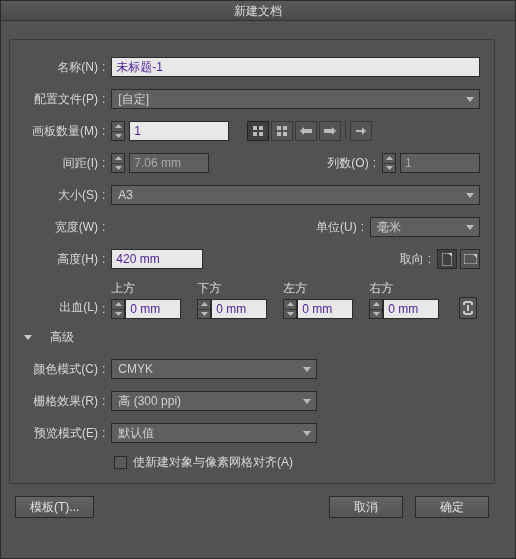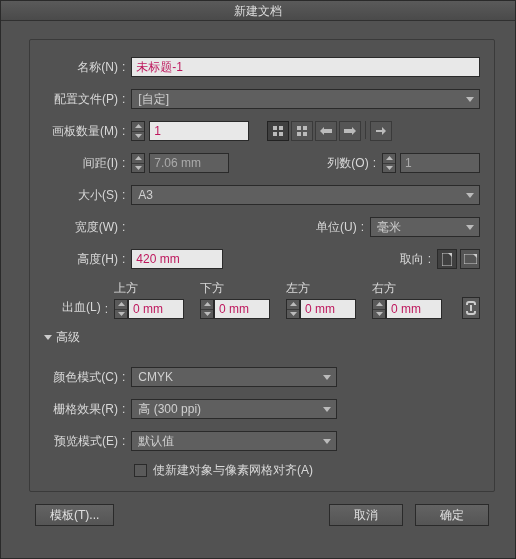--- a/index.html
+++ b/index.html
@@ -1,45 +1,45 @@
 <!DOCTYPE html>
 <html><head>
 <meta charset="utf-8">
 <style>
 * { box-sizing: border-box; margin: 0; padding: 0; font-family: "Microsoft YaHei", SimSun, sans-serif; font-size: 12px; }
 body { background: #1a1a1a; width: 516px; height: 559px; overflow: hidden; }
 .dialog { width: 516px; height: 559px; background: #525252; border: 1px solid #2a2a2a; position: relative; }
 .titlebar { height: 20px; background: linear-gradient(#5a5a5a,#4a4a4a); border-bottom: 1px solid #303030; padding: 2px 6px; color: #ddd; font-size: 12px; text-align: center; }
-.body { padding: 18px 20px 14px 28px; }
+.body { padding: 18px 20px 14px 8px; }
 .panel { border: 1px solid #3a3a3a; border-radius: 2px; padding: 16px 14px 12px 14px; background: #525252; position: relative; margin-bottom: 12px; }
 .row { display: flex; align-items: center; gap: 4px; margin-bottom: 10px; min-height: 22px; }
 .lbl { color: #d8d8d8; font-size: 12px; text-align: right; white-space: nowrap; }
 .lbl-w { width: 74px; }
 .lbl-w2 { width: 54px; }
 .colon { color: #d8d8d8; margin-right: 2px; }
-.input { background: #e8e8e8; border: 1px solid #2a2a2a; height: 20px; padding: 1px 4px; color: #be185d; font-size: 12px; }
+.input { background: #e8e8e8; border: 1px solid #2a2a2a; height: 20px; padding: 1px 4px; color: #4c1d95; font-size: 12px; }
 .input-dark { background: #5f5f5f; color: #aaa; }
 .select { background: #5f5f5f; border: 1px solid #2a2a2a; height: 20px; color: #d0d0d0; padding: 1px 6px; position: relative; display: flex; align-items: center; }
 .sel-arrow { position: absolute; right: 4px; top: 4px; width: 10px; height: 10px; display: flex; align-items: center; justify-content: center; }
 .sel-arrow svg { fill: #bbb; }
 .spinner { display: flex; flex-direction: column; width: 14px; height: 20px; border: 1px solid #2a2a2a; background: #5a5a5a; }
 .spinner div { flex: 1; display: flex; align-items: center; justify-content: center; border-bottom: 1px solid #3a3a3a; }
 .spinner div:last-child { border-bottom: none; }
 .spinner svg { fill: #bbb; }
 .icongrp { display: flex; gap: 2px; }
 .iconbtn { width: 22px; height: 20px; background: #555; border: 1px solid #3a3a3a; display: flex; align-items: center; justify-content: center; }
 .iconbtn-sel { background: #404040; border-color: #222; }
 .iconbtn svg { fill: #bbb; }
 .vsep { width: 1px; height: 18px; background: #3a3a3a; margin: 0 2px; }
 .bleed-row { display: flex; align-items: flex-end; gap: 16px; }
 .bleed-col { display: flex; flex-direction: column; align-items: flex-start; gap: 2px; }
 .bleed-col .lbl { text-align: left; width: auto; }
 .bleed-inp { display: flex; }
 .link-btn { width: 18px; height: 22px; border: 1px solid #2a2a2a; background: #5a5a5a; display: flex; align-items: center; justify-content: center; margin-left: 4px; }
-.section-hdr { display: flex; align-items: center; gap: 4px; margin: 10px 0 20px 0; color: #d8d8d8; }
+.section-hdr { display: flex; align-items: center; gap: 18px; margin: 10px 0 12px 0; color: #d8d8d8; }
 .tri { width: 0; height: 0; border-top: 5px solid #ccc; border-left: 4px solid transparent; border-right: 4px solid transparent; }
 .checkbox-row { display: flex; align-items: center; gap: 6px; margin-left: 90px; margin-top: 4px; }
 .chk { width: 13px; height: 13px; background: #5a5a5a; border: 1px solid #2a2a2a; }
 .btn { height: 22px; padding: 0 14px; background: linear-gradient(#636363,#555); border: 1px solid #2a2a2a; color: #e0e0e0; display: inline-flex; align-items: center; justify-content: center; min-width: 74px; }
 .footer { display: flex; justify-content: space-between; align-items: center; padding: 0 6px; }
 .footer-right { display: flex; gap: 12px; }
 .orient { display: flex; gap: 3px; }
 .orient-btn { width: 20px; height: 20px; background: #555; border: 1px solid #2a2a2a; display: flex; align-items: center; justify-content: center; }
 .orient-btn.sel { background: #404040; }
 </style>

